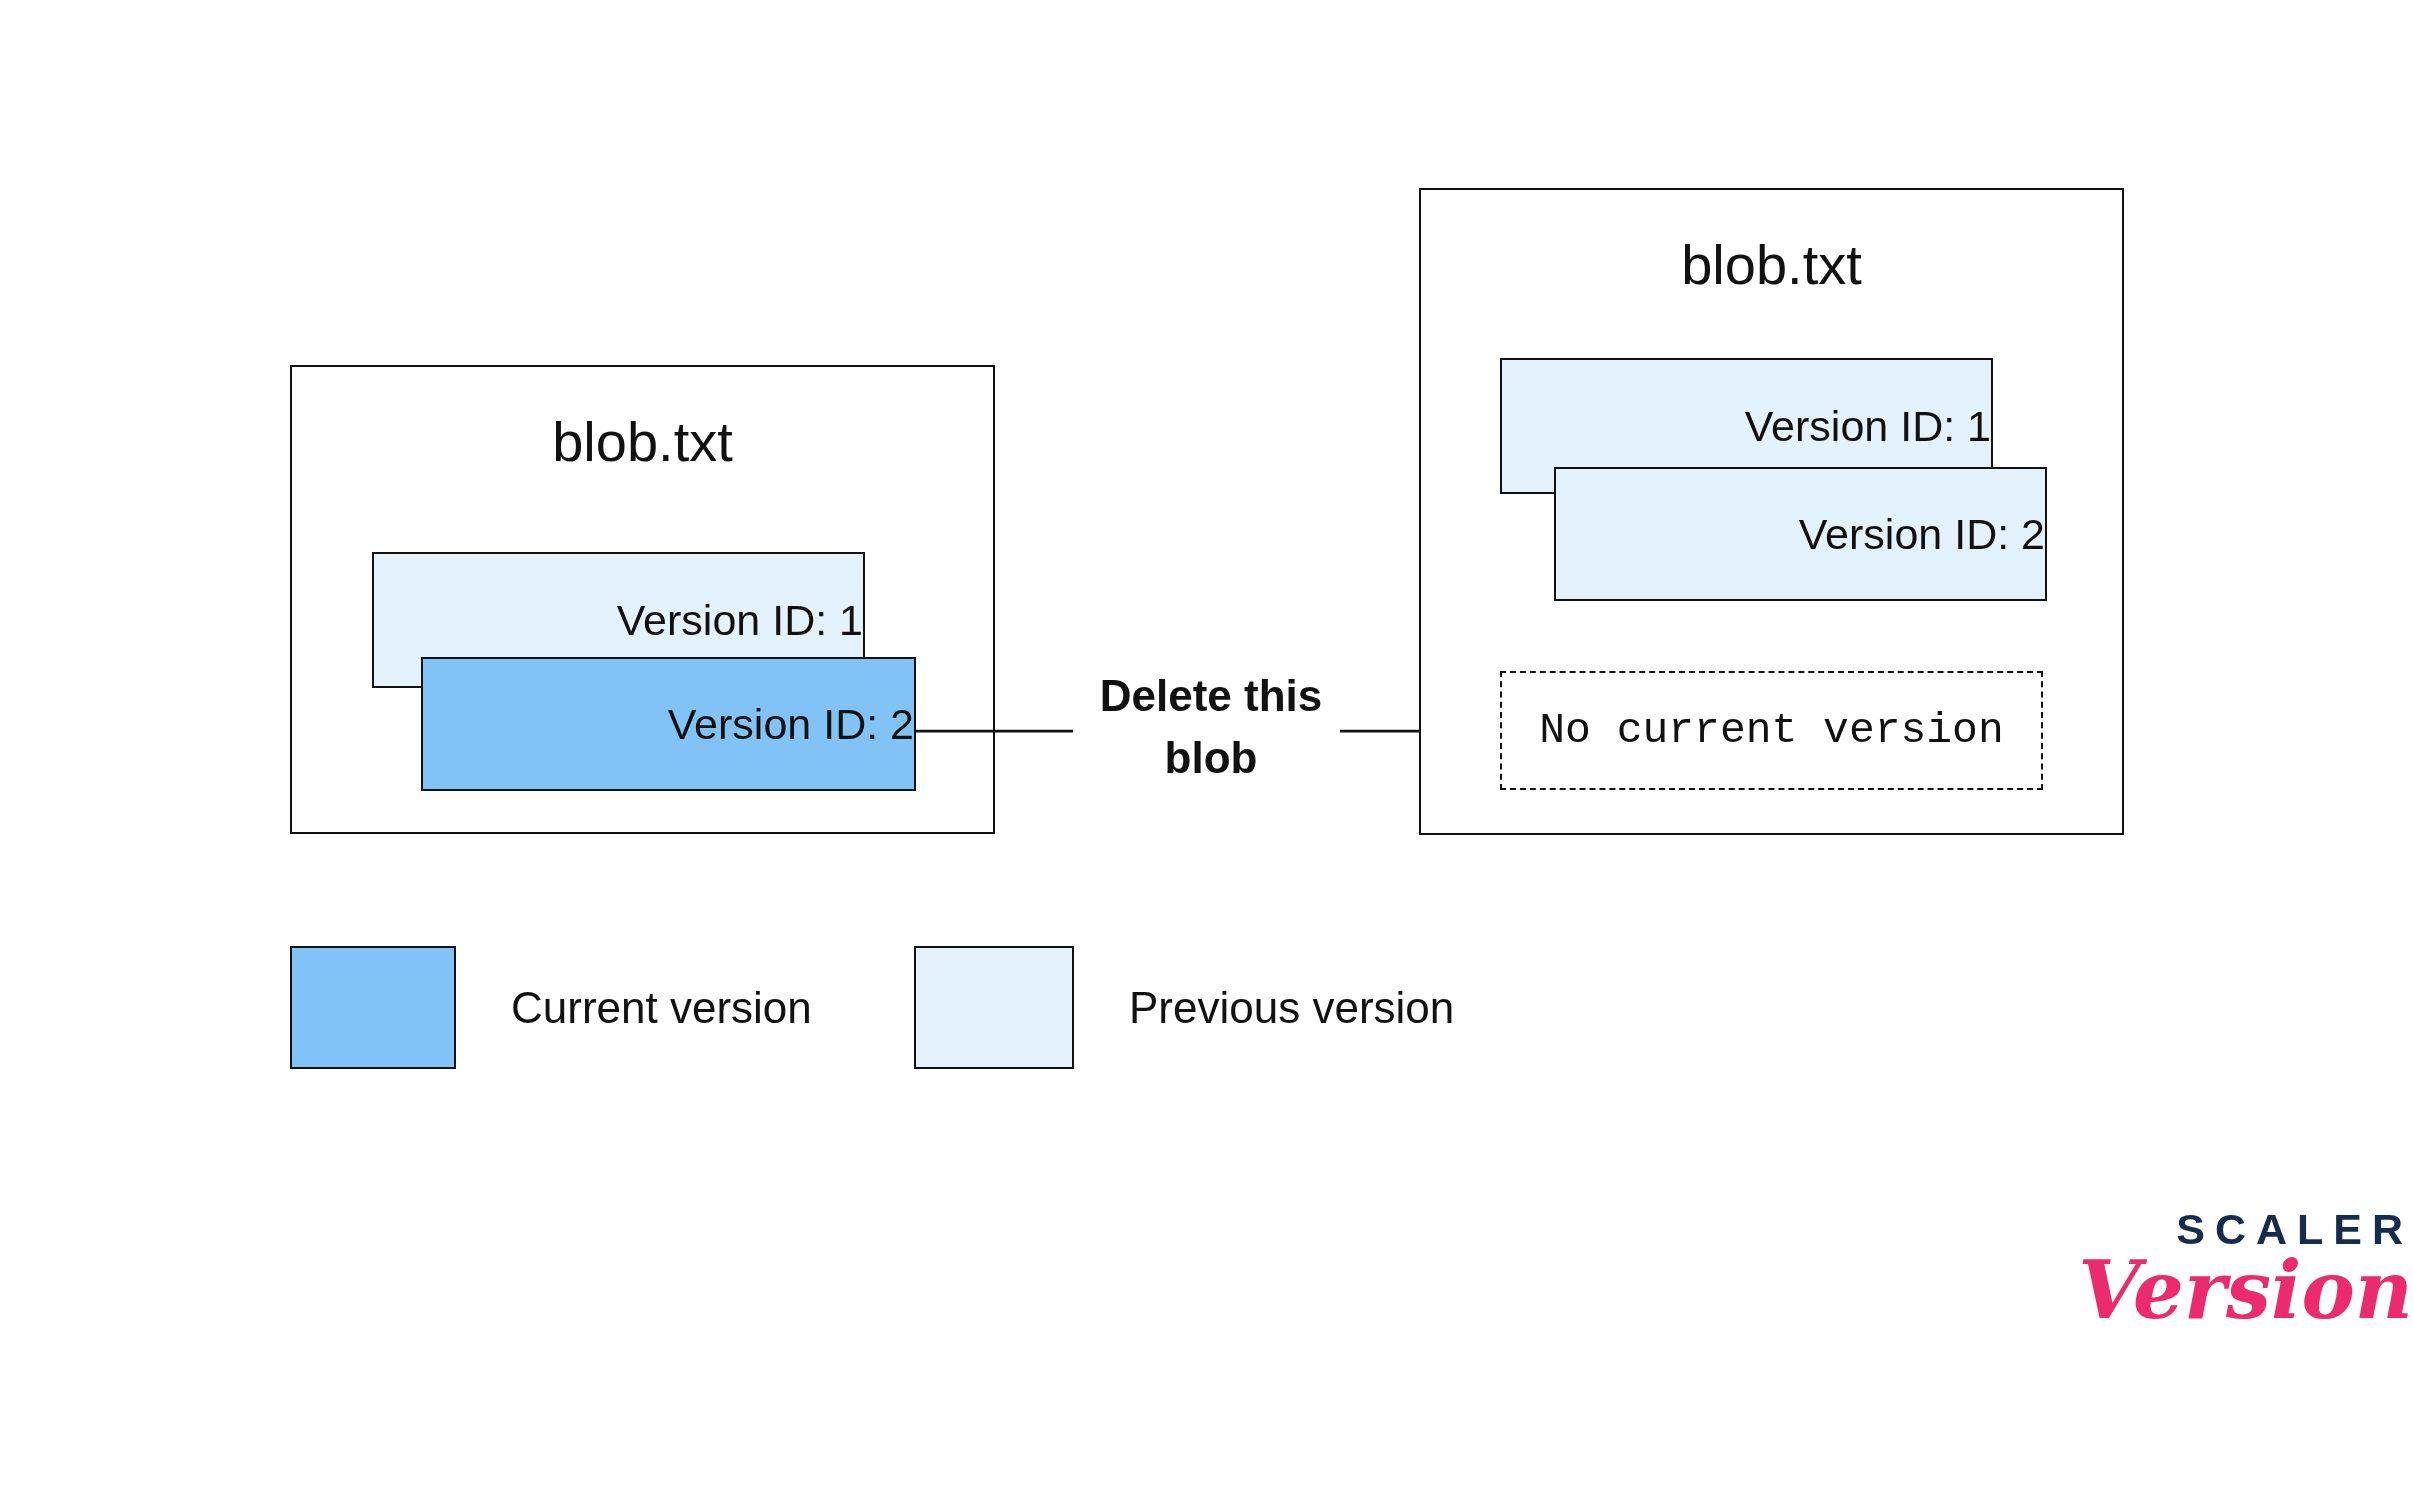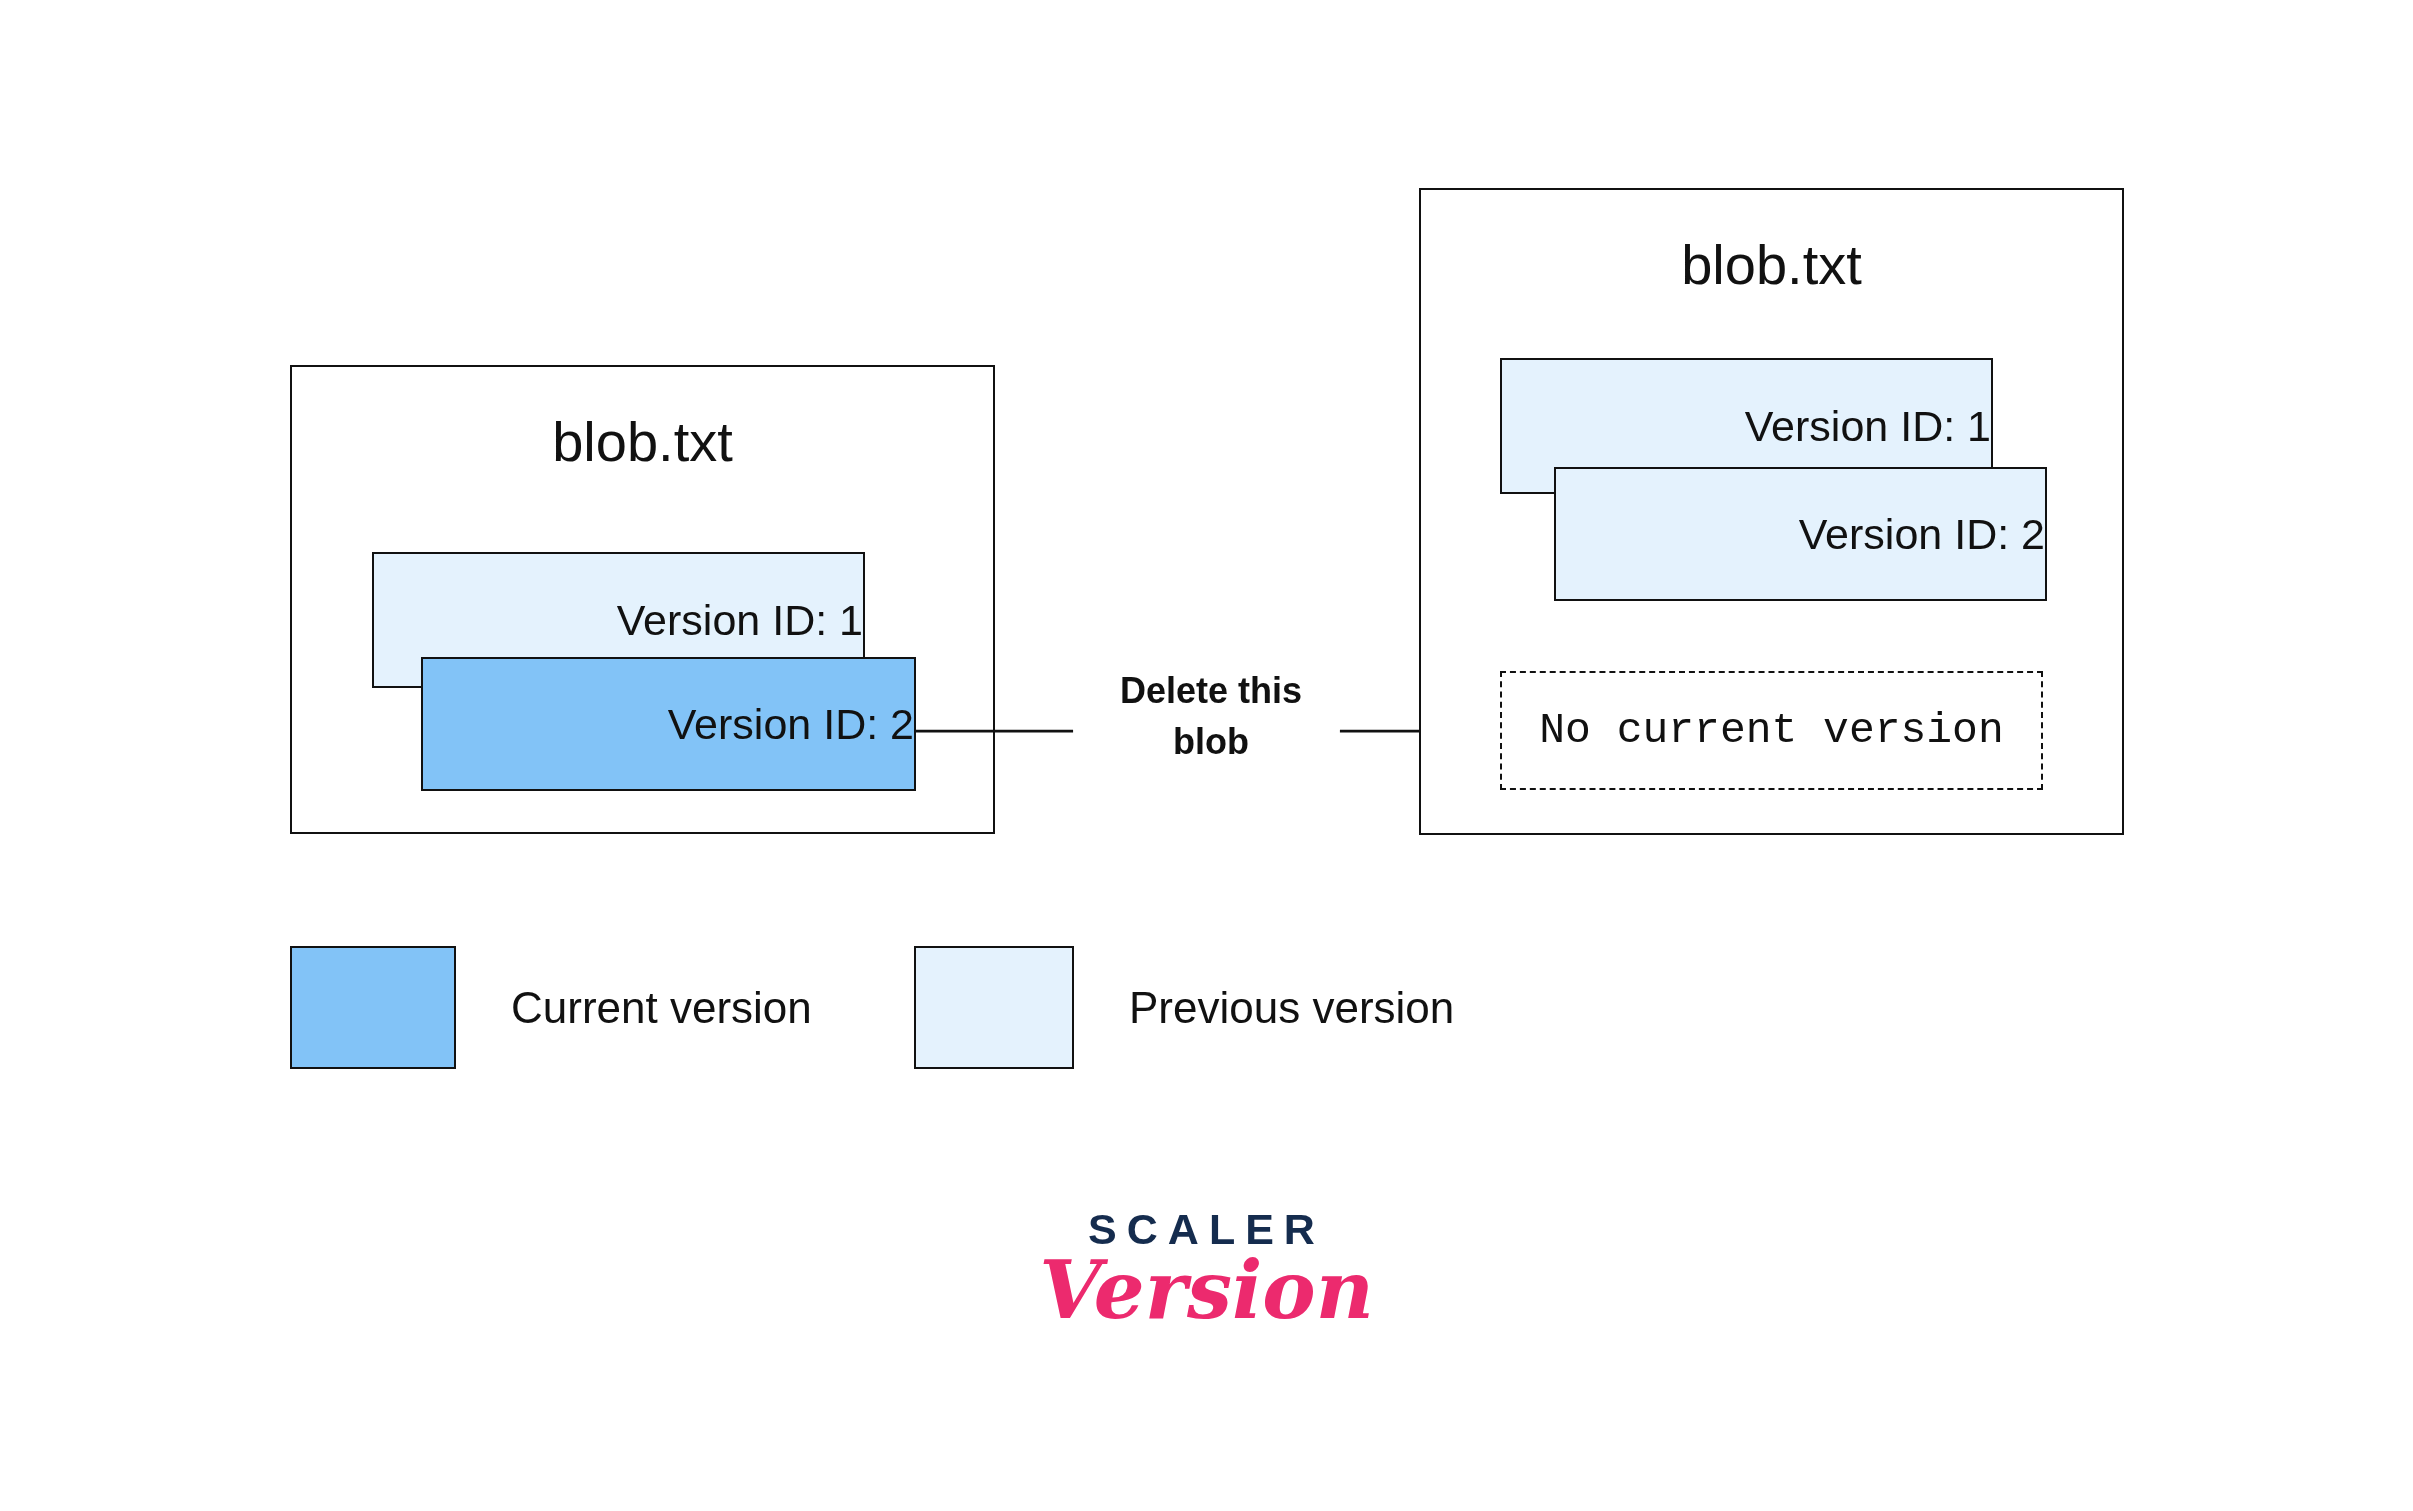--- a/index.html
+++ b/index.html
@@ -46,21 +46,21 @@
     align-items: center;
     justify-content: center;
     font-size: 43px;
   }
   .arrow-label {
     position: absolute;
     left: 1082px; top: 665px;
     width: 258px;
     text-align: center;
     font-weight: bold;
-    font-size: 36px;
+    font-size: 44px;
     line-height: 1.42;
   }
   .arrow-svg {
     position: absolute;
     left: 0; top: 0;
     width: 2413px; height: 1512px;
     pointer-events: none;
   }
   .legend-item {
     position: absolute;
@@ -75,21 +75,21 @@
   .legend-swatch.previous { background: var(--previous, #E4F2FD); width: 160px; height: 123px; }
   .legend-label {
     font-size: 44px;
     margin-left: 55px;
     white-space: nowrap;
   }
   .logo {
     position: absolute;
     left: 0; top: 1205px;
     width: 100%;
-    text-align: center;
+    text-align: right;
   }
   .logo-brand {
     font-size: 43px;
     font-weight: 700;
     letter-spacing: 10px;
     color: var(--brand, #152C4E);
   }
   .logo-sub {
     font-size: 80px;
     font-style: italic;

